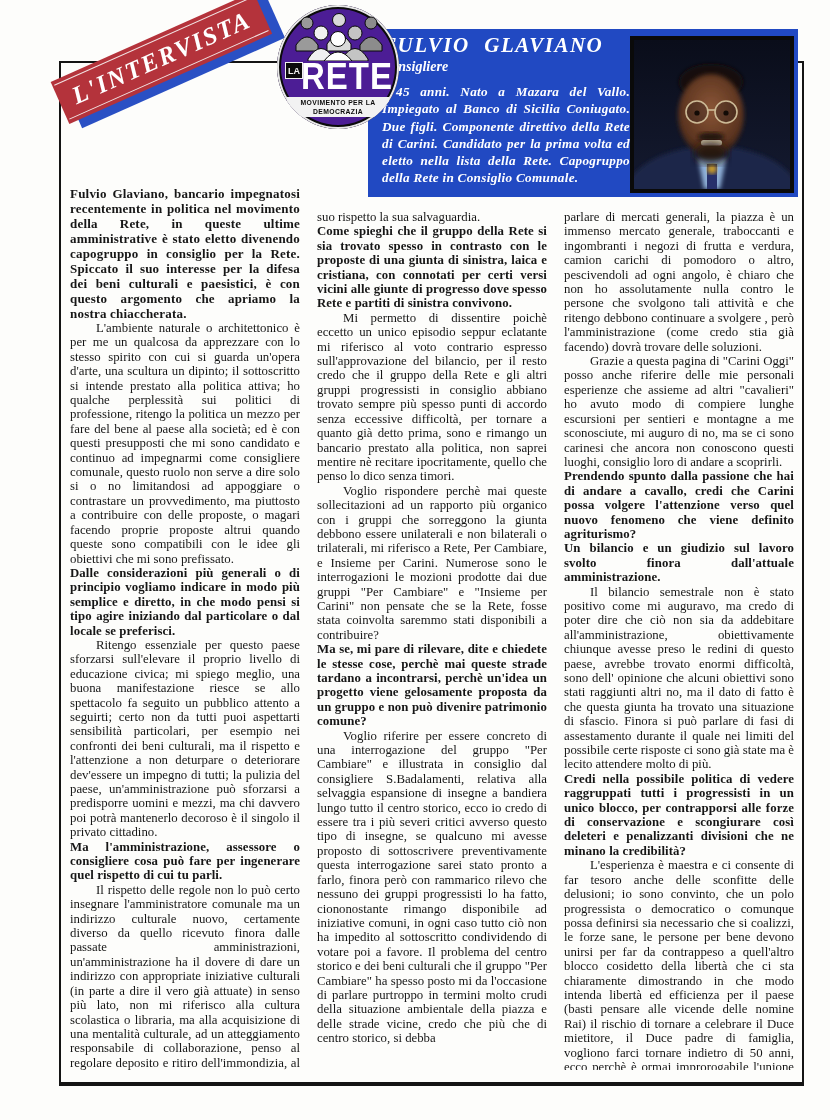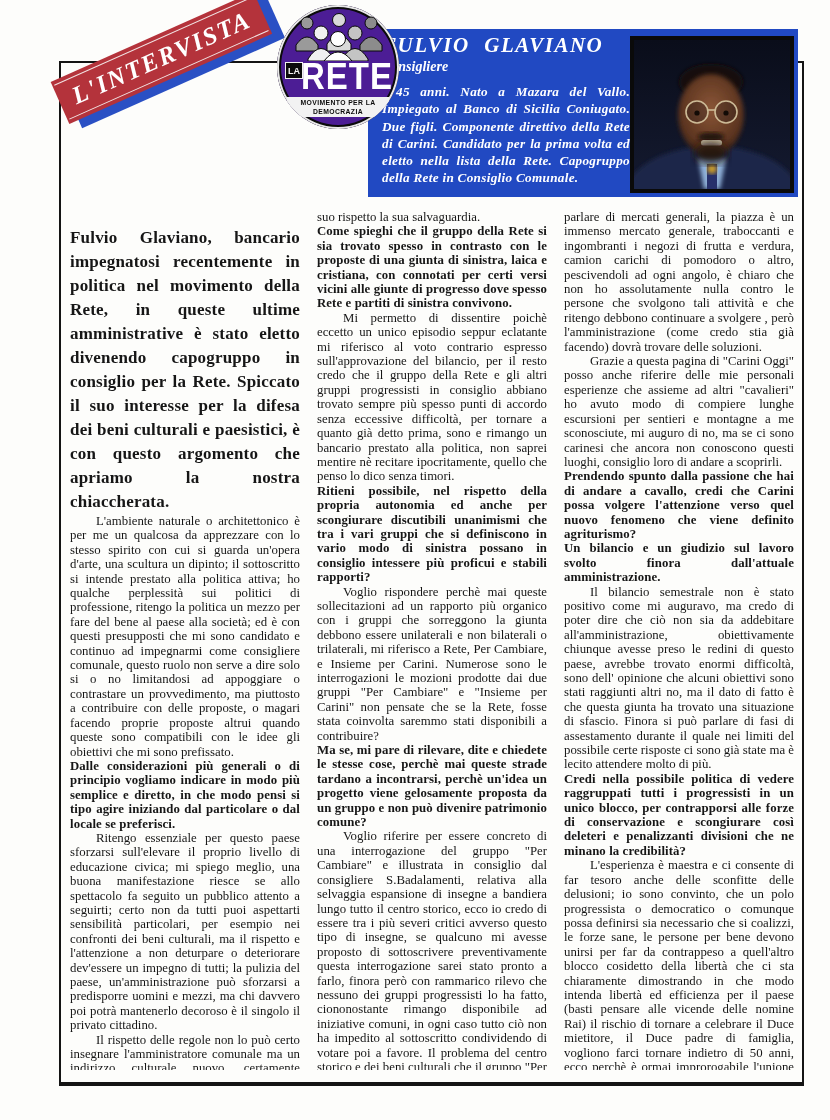--- a/index.html
+++ b/index.html
@@ -80,21 +80,21 @@
     background:#07090f; border:4px solid #0a0a0a; box-sizing:border-box; overflow:hidden;
   }
   
   .article {
     position:absolute; left:70px; top:186px; width:724px; height:884px;
     display:flex; gap:17px; overflow:hidden; z-index:2;
   }
   .col { flex:1 1 0; font-size:12.8px; line-height:14.4px; text-align:justify; }
   .col-pad { padding-top:24px; }
   .para { margin:0; }
-  .para.lead { font-weight:bold; font-size:17px; line-height:24px; letter-spacing:0.2px;margin-top:40px; }
+  .para.lead { font-weight:bold; font-size:13px; line-height:15px; letter-spacing:0.2px; }
   .para.question { font-weight:bold; letter-spacing:0.1px; }
   .para.answer { text-indent:26px; }
   .para.cont { text-indent:0; }
 </style>
 </head>
 <body>
 
 <div class="page">
 
   <div class="frame"></div>
@@ -176,27 +176,27 @@
       </svg>
     </div>
   </div>
 
   <div class="article">
     <div class="col" id="col-0">
         <p class="para lead">Fulvio Glaviano, bancario impegnatosi recentemente in politica nel movimento della Rete, in queste ultime amministrative è stato eletto  divenendo capogruppo in consiglio  per  la Rete. Spiccato il suo interesse per la difesa dei beni culturali e paesistici, è con questo argomento che apriamo la nostra chiaccherata.</p>
         <p class="para answer">L'ambiente naturale o architettonico è per me un qualcosa da apprezzare con lo stesso spirito con cui si guarda un'opera d'arte, una scultura un dipinto; il sottoscritto si intende prestato alla politica attiva; ho qualche perplessità sui politici di professione, ritengo la politica un mezzo per fare del bene al paese alla società; ed è con questi presupposti che mi sono candidato e continuo ad impegnarmi come consigliere comunale, questo ruolo non serve a dire solo si o no limitandosi ad appoggiare o contrastare un provvedimento, ma piuttosto a contribuire con delle proposte, o magari facendo proprie proposte altrui quando queste sono compatibili con le idee gli obiettivi che mi sono prefissato.</p>
         <p class="para question">Dalle considerazioni più generali o di principio vogliamo indicare in modo più semplice e diretto, in che modo pensi si tipo agire iniziando dal particolare o dal locale se preferisci.</p>
         <p class="para answer">Ritengo essenziale per questo paese sforzarsi sull'elevare il proprio livello di educazione civica; mi spiego meglio, una buona manifestazione riesce se allo spettacolo fa seguito un pubblico attento a seguirti; certo non da tutti puoi aspettarti sensibilità particolari, per esempio nei confronti dei beni culturali, ma il rispetto e l'attenzione a non deturpare o deteriorare dev'essere un impegno di tutti; la pulizia del paese, un'amministrazione può sforzarsi a predisporre uomini e mezzi, ma chi davvero poi potrà mantenerlo decoroso è il singolo il privato cittadino.</p>
+        <p class="para question">Ma l'amministrazione, assessore o consigliere cosa può fare per ingenerare quel rispetto di cui tu parli.</p>
         <p class="para answer">Il rispetto delle regole non lo può certo insegnare l'amministratore comunale ma un indirizzo culturale nuovo, certamente diverso da quello ricevuto finora dalle passate amministrazioni, un'amministrazione ha il dovere di dare un indirizzo con appropriate iniziative culturali (in parte a dire il vero già attuate) in senso più lato, non mi riferisco alla cultura scolastica o libraria, ma alla acquisizione di una mentalità culturale, ad un atteggiamento responsabile di collaborazione, penso al regolare deposito e ritiro dell'immondizia, al rispetto dell'albero, del vaso con i fiori in piazza, ecco io mi auguro che i carinesi e la loro amministrazione nell'apprezzare il proprio paese si attivino per il</p>
       </div>
     <div class="col col-pad" id="col-1">
         <p class="para cont">suo rispetto la sua salvaguardia.</p>
         <p class="para question">Come spieghi che il gruppo della Rete si sia trovato spesso in contrasto con le proposte di una giunta di sinistra, laica e cristiana, con connotati per certi versi vicini alle giunte di progresso dove spesso Rete e partiti di sinistra convivono.</p>
         <p class="para answer">Mi permetto di dissentire poichè eccetto un unico episodio seppur eclatante mi riferisco al voto contrario espresso sull'approvazione del bilancio, per il resto credo che il gruppo della Rete e gli altri gruppi progressisti in consiglio abbiano trovato sempre più spesso punti di accordo senza eccessive  difficoltà, per tornare a quanto già detto prima, sono e rimango un bancario prestato alla politica, non saprei mentire nè recitare ipocritamente, quello che penso lo dico senza timori.</p>
-        <p class="para question">Ritieni possibile, nel rispetto della propria autonomia ed anche per scongiurare discutibili unanimismi che tra i vari gruppi che si definiscono in vario modo di sinistra possano in consiglio intessere più proficui e stabili rapporti?</p>
         <p class="para answer">Voglio rispondere perchè mai queste sollecitazioni ad un rapporto più organico con i gruppi che sorreggono la giunta debbono essere unilaterali e non bilaterali o trilaterali, mi riferisco a Rete, Per Cambiare, e Insieme per Carini. Numerose sono le interrogazioni le mozioni prodotte dai due gruppi "Per Cambiare" e "Insieme per Carini" non pensate che se la Rete, fosse stata coinvolta saremmo stati disponibili a contribuire?</p>
         <p class="para question">Ma se, mi pare di rilevare, dite e chiedete le stesse cose, perchè mai queste strade tardano a incontrarsi, perchè un'idea un progetto viene gelosamente proposta da un gruppo e non può divenire patrimonio comune?</p>
         <p class="para answer">Voglio riferire per essere concreto di una interrogazione del gruppo "Per Cambiare" e illustrata in consiglio dal consigliere S.Badalamenti, relativa alla selvaggia espansione di insegne a bandiera lungo tutto il centro storico, ecco io credo di essere tra i più severi critici avverso questo tipo di insegne, se qualcuno mi avesse proposto di sottoscrivere preventivamente questa interrogazione sarei stato pronto a farlo, finora però con rammarico rilevo che nessuno dei gruppi progressisti lo ha fatto, ciononostante rimango disponibile ad iniziative comuni, in ogni caso tutto ciò non ha impedito al sottoscritto condividendo di votare poi a favore. Il problema del centro storico e dei beni culturali che il gruppo "Per Cambiare" ha spesso posto mi da l'occasione di parlare purtroppo in termini molto crudi della situazione ambientale della piazza e delle strade vicine, credo che più che di centro storico, si debba</p>
       </div>
     <div class="col col-pad" id="col-2">
         <p class="para cont">parlare di mercati generali, la piazza è un immenso mercato generale, traboccanti e ingombranti i negozi di frutta e verdura, camion carichi di pomodoro o altro, pescivendoli ad ogni angolo, è chiaro che non ho assolutamente nulla contro le persone che svolgono tali attività e che ritengo debbono continuare a svolgere , però l'amministrazione (come credo stia già facendo) dovrà trovare delle soluzioni.</p>
         <p class="para answer">Grazie a questa pagina di "Carini Oggi" posso anche riferire delle mie personali esperienze che assieme ad altri "cavalieri" ho avuto modo di compiere lunghe escursioni per sentieri e montagne a me sconosciute, mi auguro di no, ma se ci sono carinesi che ancora non conoscono questi luoghi, consiglio loro di andare a scoprirli.</p>
         <p class="para question">Prendendo spunto dalla passione che hai di andare a cavallo, credi che Carini possa volgere l'attenzione verso quel nuovo fenomeno che viene definito agriturismo?</p>
         <p class="para question">Un bilancio e un giudizio sul lavoro svolto finora dall'attuale amministrazione.</p>
         <p class="para answer">Il bilancio semestrale non è stato positivo come mi auguravo, ma credo di poter dire che ciò non sia da addebitare all'amministrazione, obiettivamente chiunque avesse preso le redini di questo paese, avrebbe trovato enormi difficoltà, sono dell' opinione che alcuni obiettivi sono stati raggiunti altri no, ma il dato di fatto è che questa giunta ha trovato una situazione di sfascio. Finora si può parlare di fasi di assestamento durante il quale nei limiti del possibile certe risposte ci sono già state ma è lecito attendere molto di più.</p>

